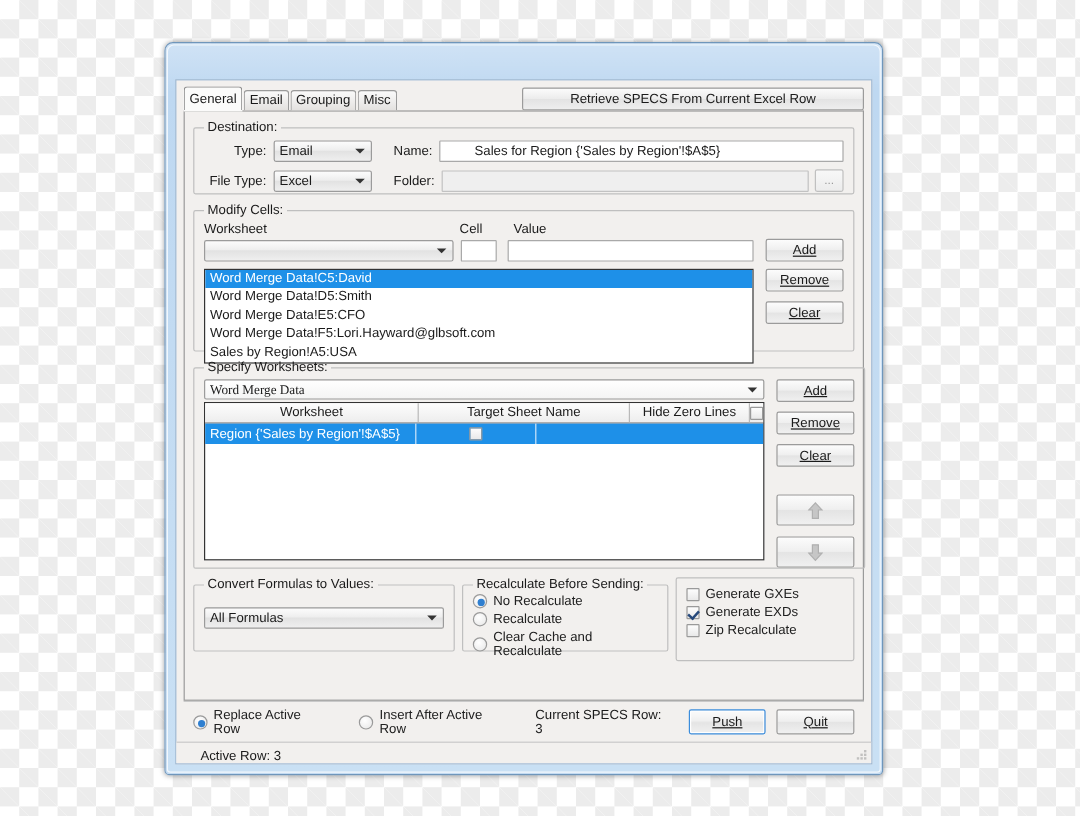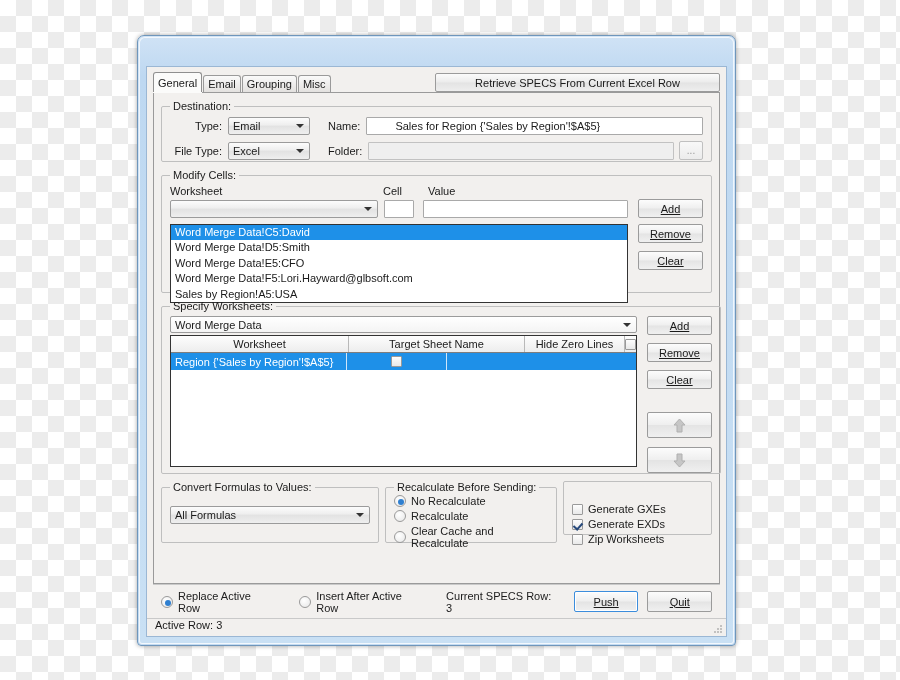--- a/index.html
+++ b/index.html
@@ -125,20 +125,21 @@
     display:flex; align-items:center; font-size:11px; color:#1a1a1a;
     padding-left:4px; position:relative; cursor:pointer;
   }
   .combo .arrow{
     position:absolute; right:5px; top:50%; margin-top:-2px;
     width:0;height:0;border-left:4px solid transparent;border-right:4px solid transparent;
     border-top:4px solid #333;
   }
   .combo.flat{
     background:linear-gradient(to bottom,#ffffff,#f4f4f4);
+    font-family:Liberation Serif, serif;
   }
   .txt{
     height:18px; border:1px solid #a9a9a9; background:#ffffff;
     font-size:11px; color:#1a1a1a; padding:0 3px; border-radius:1px;
     display:flex; align-items:center; overflow:hidden; white-space:nowrap;
   }
   .txt.disabled{ background:#efefef; border-color:#c2c2c2; }
   .btn{
     height:19px; border:1px solid #9b9b9b; border-radius:2px;
     background:linear-gradient(to bottom,#fcfcfc,#efefef 48%,#e4e4e4 52%,#f0f0f0);
@@ -201,21 +202,21 @@
   }
   .optrow{ display:flex; align-items:center; gap:5px; margin-bottom:3px; }
 
   
   #bottombar{
     flex:0 0 auto; height:34px; margin:0 6px; border-top:1px solid #c9c9c9;
     display:flex; align-items:center; padding:0 8px;
   }
   #statusbar{
     flex:0 0 auto; height:18px; border-top:1px solid #c9c9c9;
-    background:#f2f0ee; display:flex; align-items:flex-start; padding-left:8px;
+    background:#f2f0ee; display:flex; align-items:flex-end; padding-left:20px;
     font-size:11px; color:#1a1a1a; position:relative;
   }
   #grip{ position:absolute; right:3px; bottom:2px; width:10px;height:10px; opacity:.45;}
 </style>
 </head>
 <body>
 
 <div id="window">
   <div class="frame-inner"></div>
 
@@ -360,32 +361,32 @@
             <div class="optrow">
               <span class="rdo"></span>
               <span>Recalculate</span>
             </div>
             <div class="optrow">
               <span class="rdo"></span>
               <span>Clear Cache and Recalculate</span>
             </div>
           </fieldset>
 
-          <fieldset style="flex:1;height:54px;margin-bottom:0;padding-top:21px;">
+          <fieldset style="flex:1;height:70px;margin-bottom:0;padding-top:7px;">
             <div class="optrow">
               <span class="cbx"></span>
               <span>Generate GXEs</span>
             </div>
             <div class="optrow">
               <span class="cbx checked"></span>
               <span>Generate EXDs</span>
             </div>
             <div class="optrow">
               <span class="cbx"></span>
-              <span>Zip Worksheets</span>
+              <span>Zip Recalculate</span>
             </div>
           </fieldset>
         </div>
 
       </div>
     </div>
 
     <div id="bottombar">
       <div class="optrow" style="margin-bottom:0;">
         <span class="rdo checked"></span>

